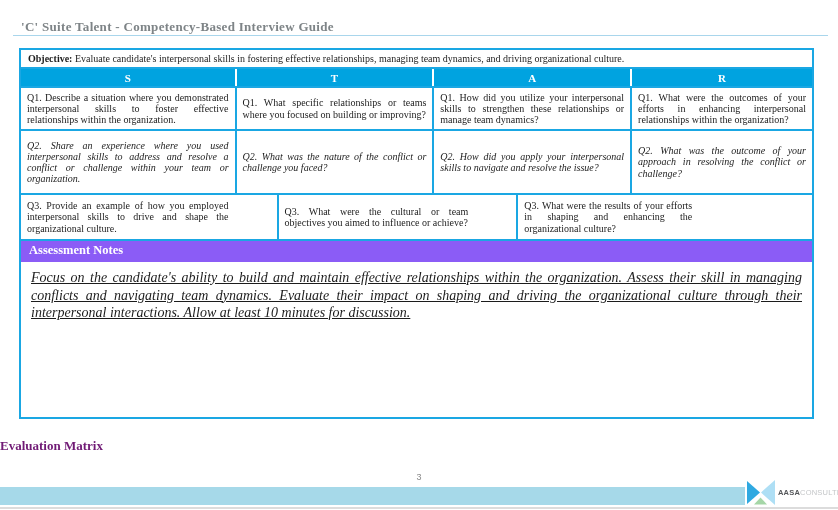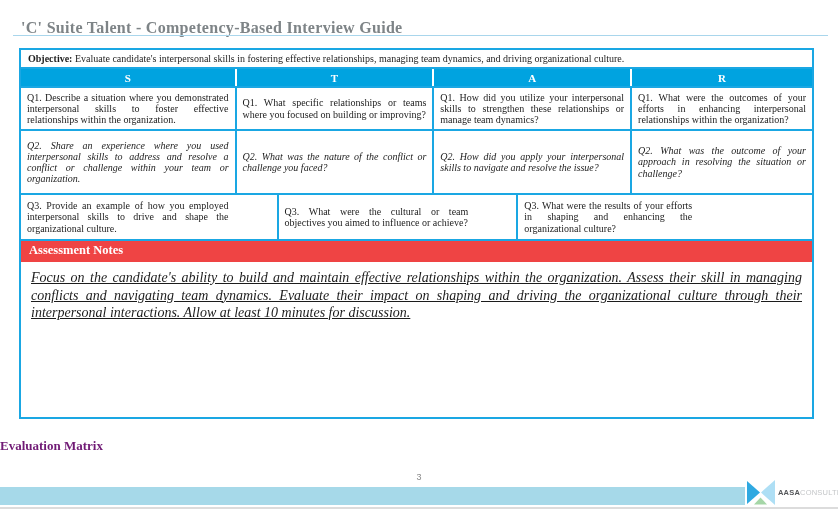--- a/index.html
+++ b/index.html
@@ -3,21 +3,21 @@
 <meta charset="utf-8">
 <style>
   html,body{margin:0;padding:0;}
   body{
     width:838px;height:510px;position:relative;background:#ffffff;
     font-family:"Liberation Serif", serif;overflow:hidden;
   }
   
   .doc-title{
     position:absolute;left:21px;top:19px;
-    font-size:16px;font-weight:bold;color:#7e8487;letter-spacing:.3px;
+    font-size:13px;font-weight:bold;color:#7e8487;letter-spacing:.3px;
   }
   .title-rule{
     position:absolute;left:13px;top:35px;width:815px;height:0;
     border-top:1.5px solid #a9d6ec;
   }
   
   .itable{
     position:absolute;left:19px;top:48px;width:795px;height:371px;
     border:2px solid #1aa7e3;box-sizing:border-box;
     display:flex;flex-direction:column;background:#ffffff;
@@ -40,21 +40,21 @@
   }
   .q-cell{
     box-sizing:border-box;padding:3px 6px;font-size:10px;line-height:1.12;
     color:#1c1c1c;text-align:justify;align-self:stretch;
     display:flex;align-items:center;
   }
   .q-cell + .q-cell{border-left:2px solid #1aa7e3;}
   .w-s{width:27%;} .w-t{width:25%;} .w-a{width:25%;} .w-r{width:23%;}
   .r1{min-height:43px;} .r2{min-height:64px;font-style:italic;} .r3{min-height:46px;gap:42px;}
   .notes-band{
-    background:#ef4444;color:#ffffff;font-weight:bold;font-size:12.5px;
+    background:#8b5cf6;color:#ffffff;font-weight:bold;font-size:12.5px;
     padding:2px 8px 4px 8px;border-top:2px solid #1aa7e3;
   }
   .notes-body{
     flex:1;padding:7px 10px;font-size:14px;line-height:1.25;
     font-style:italic;color:#1c1c1c;text-align:justify;text-decoration:underline;
   }
   
   .eval-caption{
     position:absolute;top:438px;left:0;width:100%;text-align:left;
     font-size:13px;font-weight:bold;color:#701a75;
@@ -119,21 +119,21 @@
     <div class="q-cell w-s">
         <span>Q2. Share an experience where you used interpersonal skills to address and resolve a conflict or challenge within your team or organization.</span>
       </div>
     <div class="q-cell w-t">
         <span>Q2. What was the nature of the conflict or challenge you faced?</span>
       </div>
     <div class="q-cell w-a">
         <span>Q2. How did you apply your interpersonal skills to navigate and resolve the issue?</span>
       </div>
     <div class="q-cell w-r">
-        <span>Q2. What was the outcome of your approach in resolving the situation or challenge?</span>
+        <span>Q2. What was the outcome of your approach in resolving the conflict or challenge?</span>
       </div>
   </div>
 
   <div class="q-row r3">
     <div class="q-cell w-s">
         <span>Q3. Provide an example of how you employed interpersonal skills to drive and shape the organizational culture.</span>
       </div>
     <div class="q-cell w-t">
         <span>Q3. What were the cultural or team objectives you aimed to influence or achieve?</span>
       </div>

